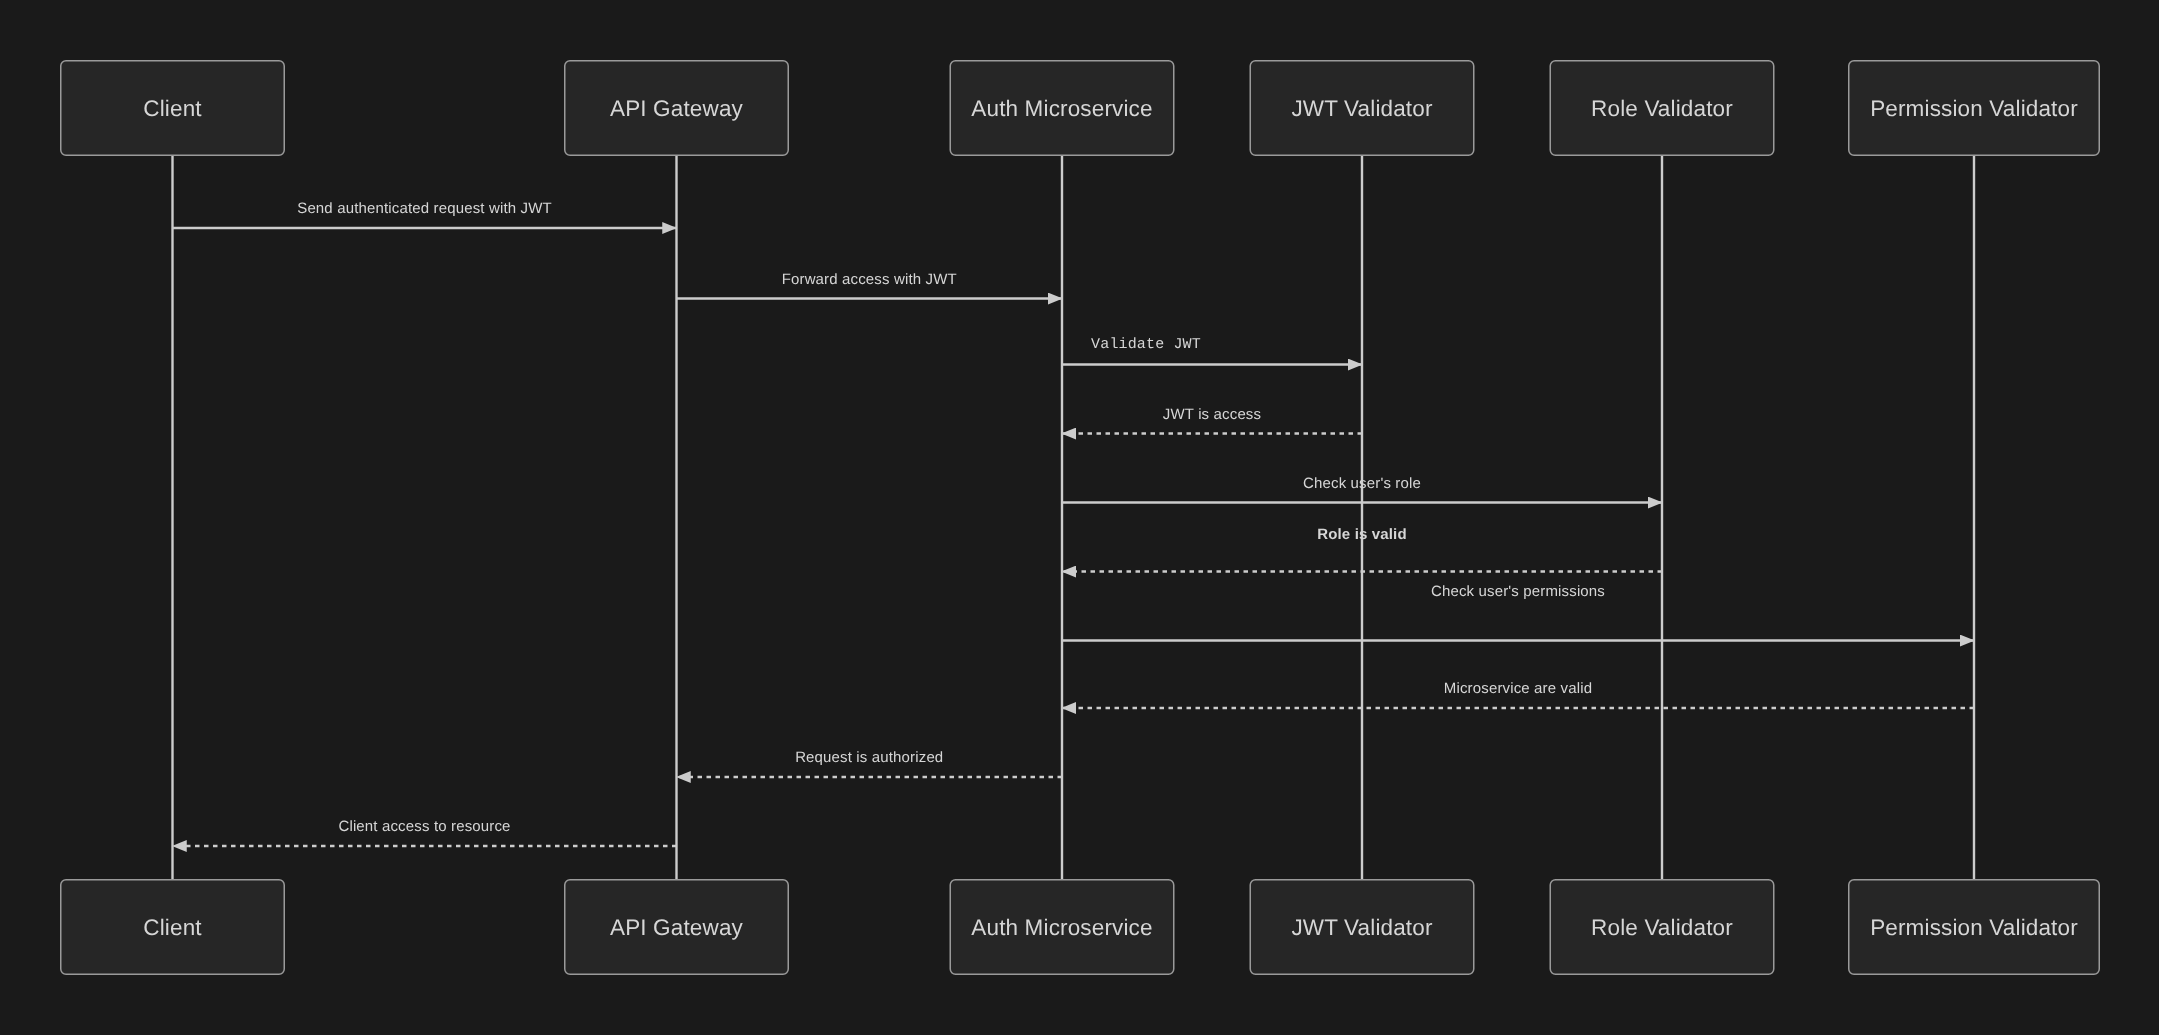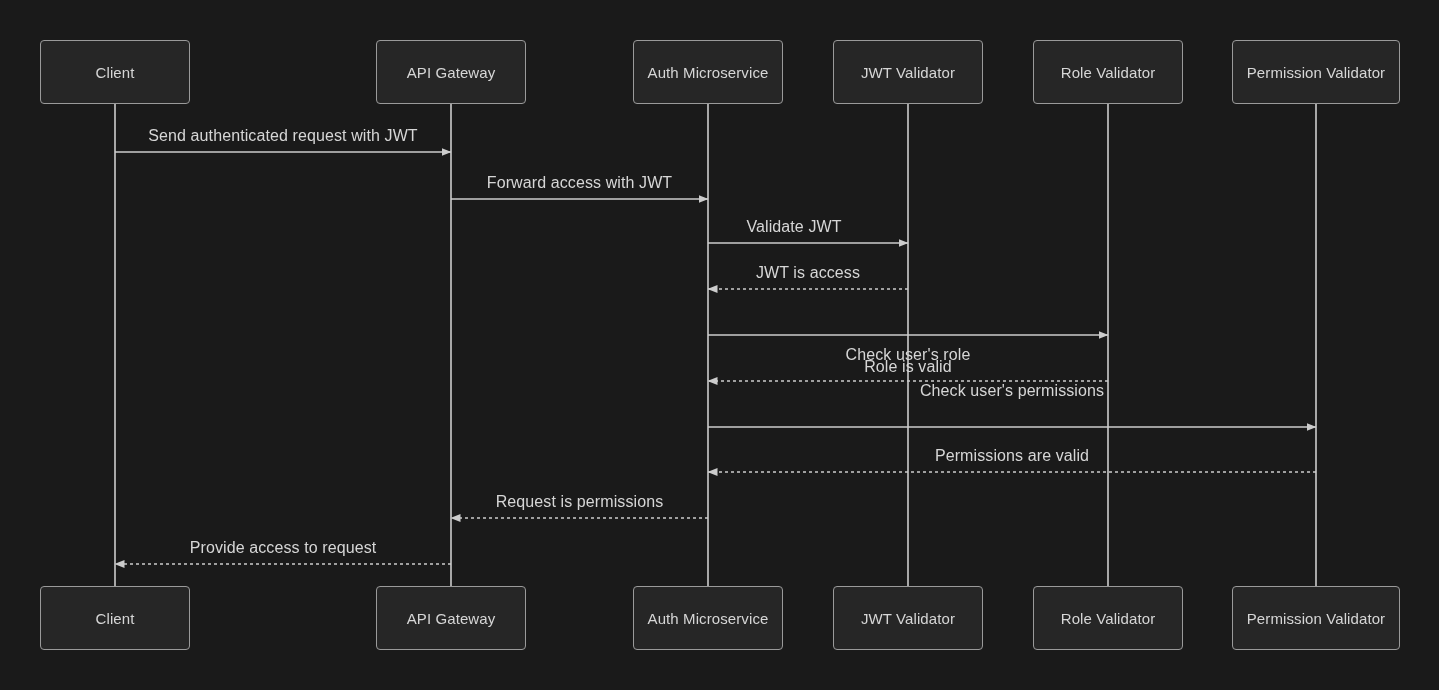--- a/index.html
+++ b/index.html
@@ -35,21 +35,21 @@
   .actor-label {
     color: #d6d6d6;
     font-size: 15px;
     font-family: "Liberation Sans", sans-serif;
     white-space: nowrap;
     letter-spacing: 0.1px;
   }
   .msg-label {
     position: absolute;
     color: #d6d6d6;
-    font-size: 16px;
+    font-size: 10px;
     font-family: "Liberation Sans", sans-serif;
     white-space: nowrap;
     transform: translate(-50%, -100%);
     letter-spacing: 0.1px;
     text-align: center;
   }
 </style>
 </head>
 <body>
 
@@ -119,22 +119,22 @@
       <div class="actor-box" style="left: 1033px; top: 586px; width: 150px; height: 64px;">
         <span class="actor-label">Role Validator</span>
       </div>
       <div class="actor-box" style="left: 1232px; top: 586px; width: 168px; height: 64px;">
         <span class="actor-label">Permission Validator</span>
       </div>
     </div>
   <div id="message-labels">
       <div class="msg-label" style="left: 283px; top: 145px;">Send authenticated request with JWT</div>
       <div class="msg-label" style="left: 579.5px; top: 192px;">Forward access with JWT</div>
-      <div class="msg-label" style="left: 794px; top: 236px;">Validate JWT</div>
+      <div class="msg-label" style="left: 764px; top: 236px; font-family: Liberation Mono, monospace;">Validate JWT</div>
       <div class="msg-label" style="left: 808px; top: 282px;">JWT is access</div>
-      <div class="msg-label" style="left: 908px; top: 328px; margin-top: 36px;">Check user's role</div>
-      <div class="msg-label" style="left: 908px; top: 376px;">Role is valid</div>
+      <div class="msg-label" style="left: 908px; top: 328px;">Check user's role</div>
+      <div class="msg-label" style="left: 908px; top: 362px; font-weight: bold;">Role is valid</div>
       <div class="msg-label" style="left: 1012px; top: 400px;">Check user's permissions</div>
-      <div class="msg-label" style="left: 1012px; top: 465px;">Permissions are valid</div>
-      <div class="msg-label" style="left: 579.5px; top: 511px;">Request is permissions</div>
-      <div class="msg-label" style="left: 283px; top: 557px;">Provide access to request</div>
+      <div class="msg-label" style="left: 1012px; top: 465px;">Microservice are valid</div>
+      <div class="msg-label" style="left: 579.5px; top: 511px;">Request is authorized</div>
+      <div class="msg-label" style="left: 283px; top: 557px;">Client access to resource</div>
     </div>
 </div>
 
 </body></html>

